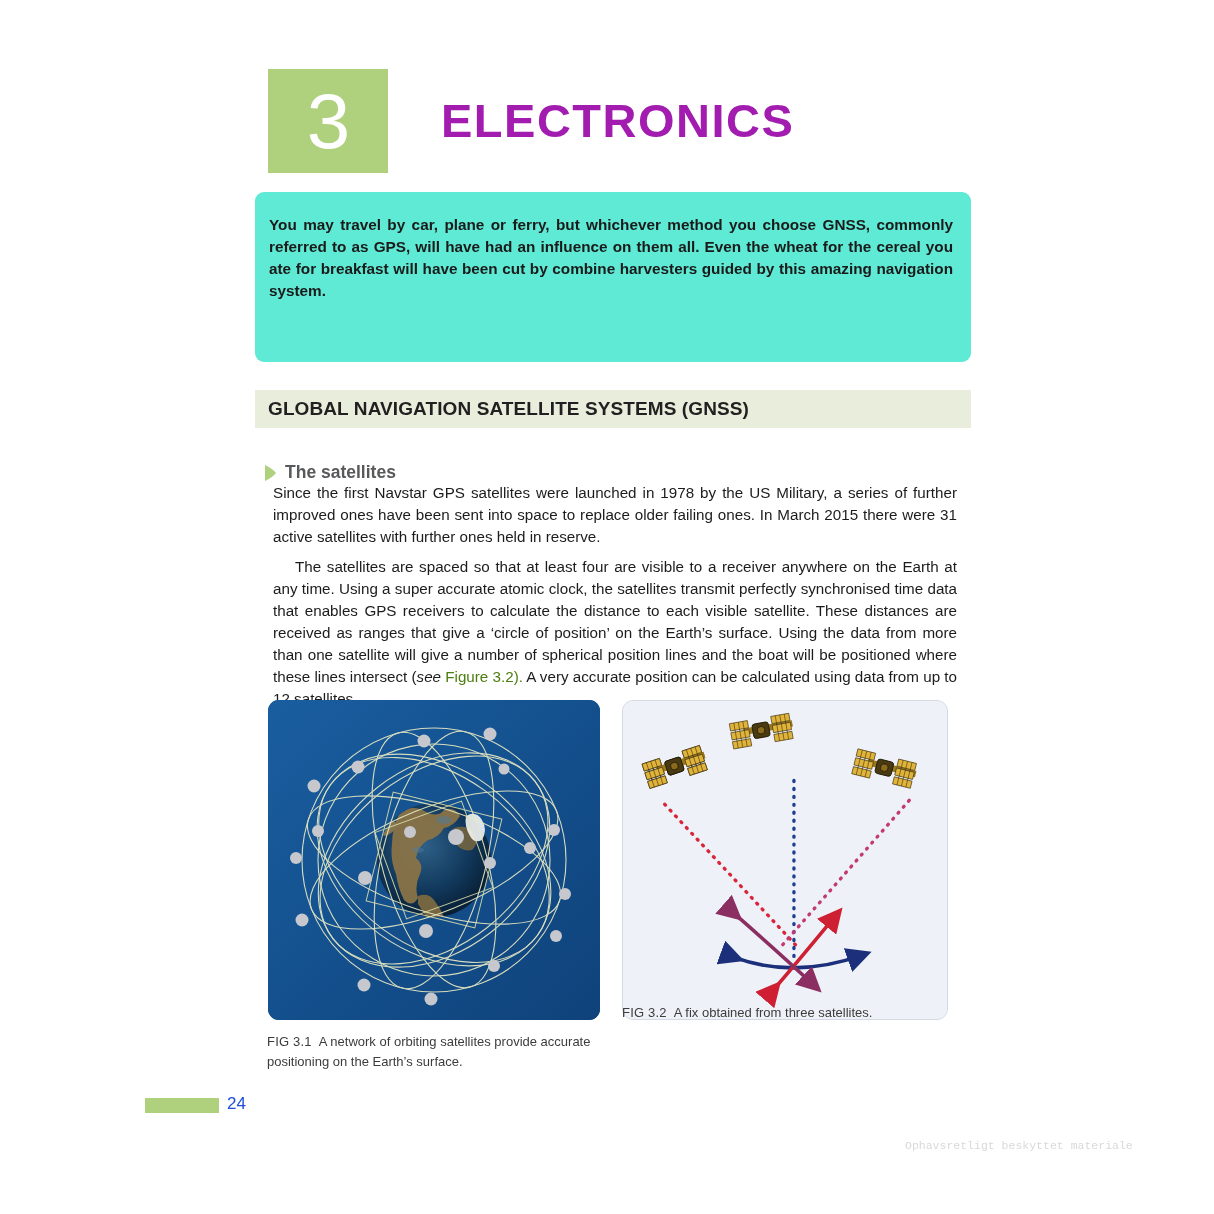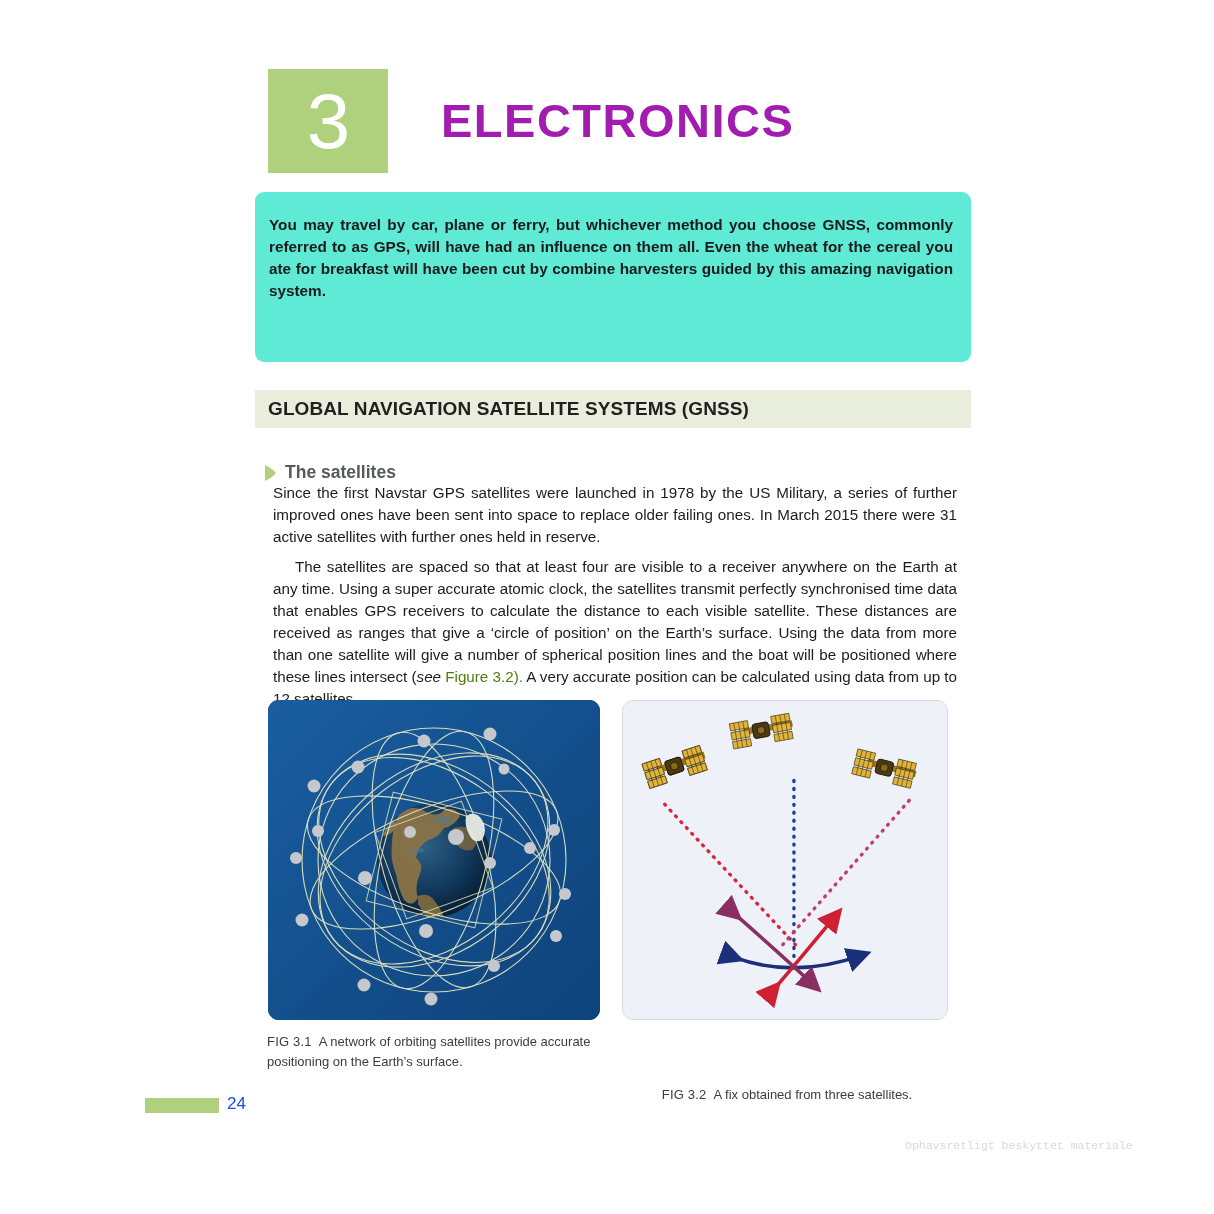--- a/index.html
+++ b/index.html
@@ -179,23 +179,22 @@
     color: #3c3c3c;
     font-family: "Liberation Sans", sans-serif;
   }
   .caption-1 {
     left: 267px;
     top: 1032px;
     width: 335px;
   }
   .caption-2 {
     left: 622px;
-    top: 1085px;
+    top: 1003px;
     width: 330px;
-    text-align: center;
   }
   .caption .fig-label {
     letter-spacing: 0.2px;
   }
   .caption .fig-gap {
     display: inline-block;
     width: 7px;
   }
 
   

